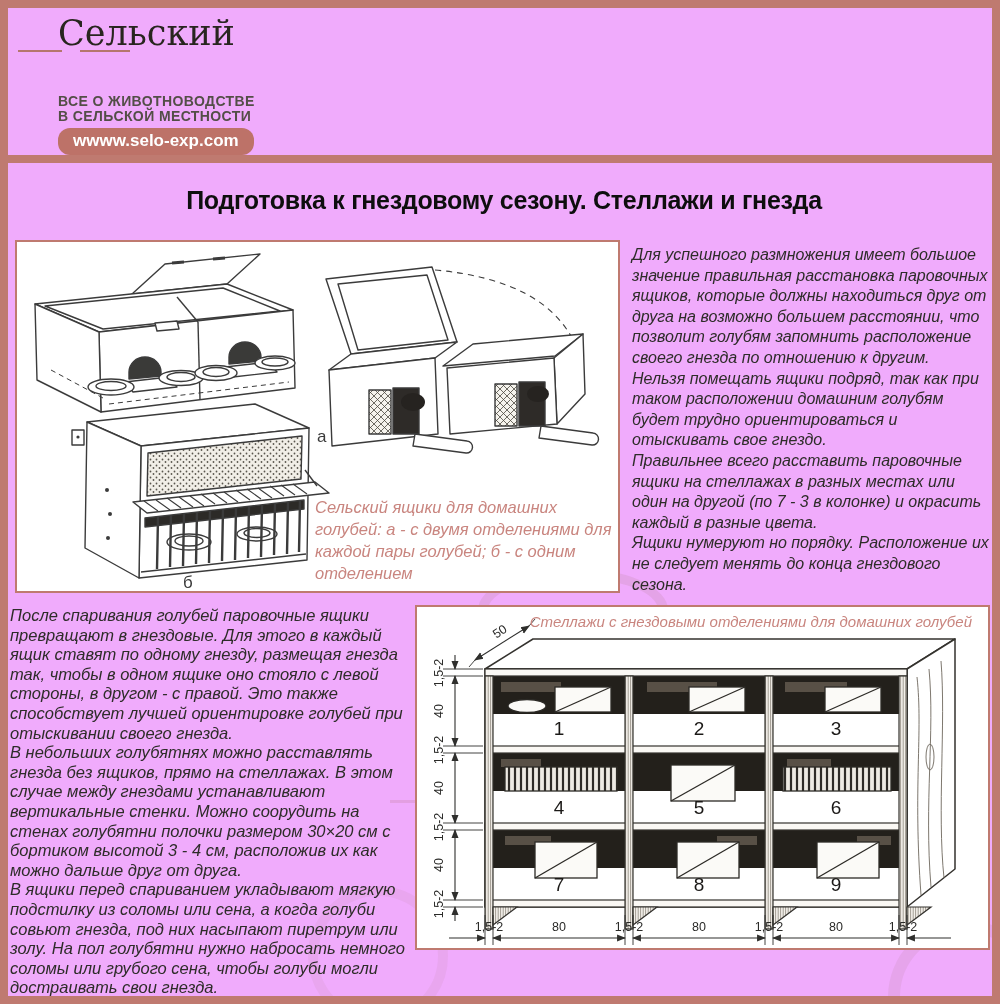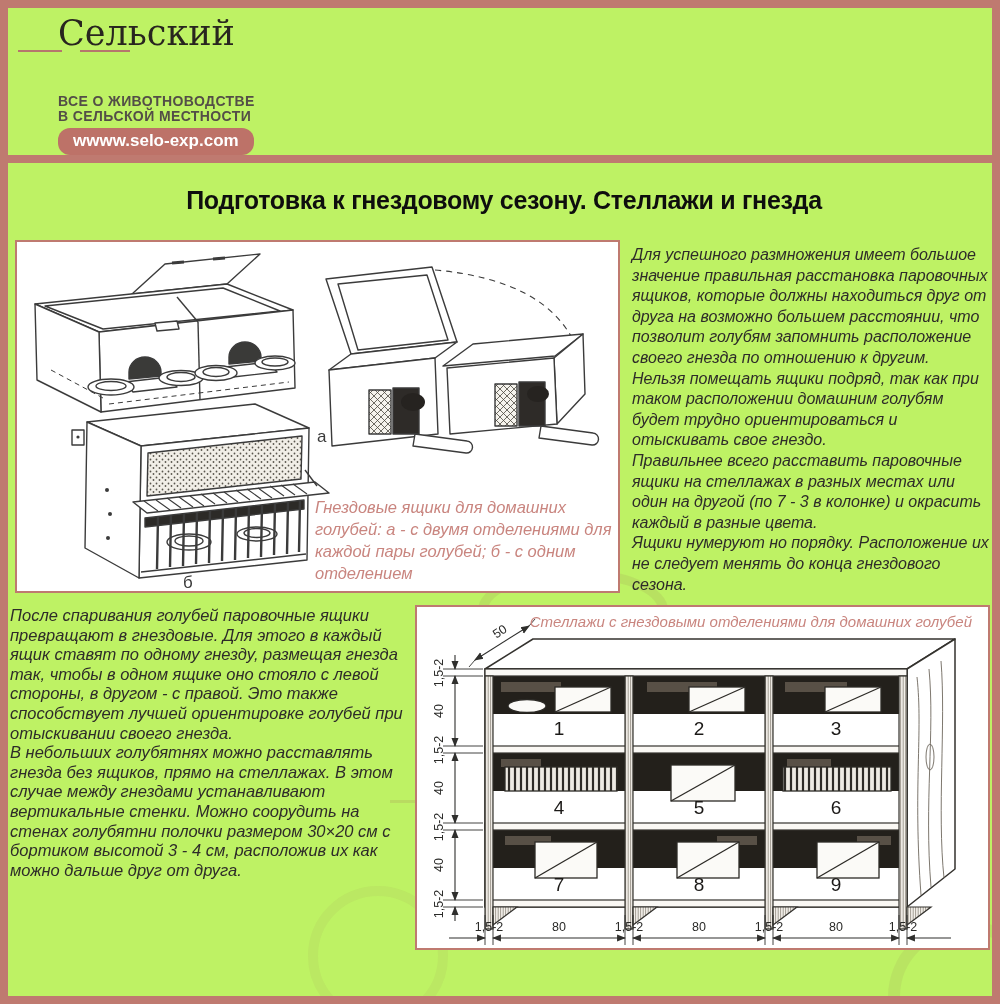--- a/index.html
+++ b/index.html
@@ -1,17 +1,17 @@
 <!DOCTYPE html>
 <html><head>
 <meta charset="utf-8">
 <style>
   html,body{margin:0;padding:0;background:#e9e2d6;}
   .page{position:relative;width:1000px;height:1004px;box-sizing:border-box;
-        border:8px solid #bf7a70;background:#bef264;overflow:hidden;
+        border:8px solid #bf7a70;background:#f0abfc;overflow:hidden;
         font-family:"Liberation Sans",sans-serif;}
   
   .header{position:absolute;left:0;top:0;width:100%;height:147px;}
   .logo{position:absolute;left:10px;top:6px;color:#28251f;}
   .logo-line1{font-family:"DejaVu Serif",serif;font-size:35px;line-height:38px;padding-left:40px;}
   .logo-line2{display:flex;align-items:center;font-family:"DejaVu Serif",serif;
               font-size:35px;line-height:38px;margin-top:-2px;}
   .rule{height:2px;background:#b5766d;display:inline-block;}
   .rule.l{width:44px;margin-right:9px;}
   .rule.r{width:50px;margin-left:9px;}
@@ -156,33 +156,34 @@
         <ellipse cx="172" cy="300" rx="22" ry="8" fill="#fff"></ellipse>
           <ellipse cx="172" cy="299" rx="14" ry="5"></ellipse>
         <ellipse cx="240" cy="292" rx="20" ry="7" fill="#fff"></ellipse>
           <ellipse cx="240" cy="291" rx="13" ry="4.5"></ellipse>
         <path stroke-width="2.4" d="M141,275 L140,327 M154,273 L153,325 M167,272 L166,324 M180,270 L179,322 M193,269 L192,321 M206,267 L205,319 M219,266 L218,318 M232,264 L231,316 M245,263 L244,315 M258,261 L257,313 M271,260 L270,312 M283,258 L282,310"></path>
         <line x1="124" y1="330" x2="289" y2="312"></line>
       </g>
       <text class="figlabel" x="300" y="200">а</text>
       <text class="figlabel" x="166" y="346">б</text>
     </svg>
-    <div class="caption fig1-caption">Гнездовые ящики для домашних голубей: а - с двумя отделениями для каждой пары голубей; б - с одним отделением</div>
+    <div class="caption fig1-caption">Сельский ящики для домашних голубей: а - с двумя отделениями для каждой пары голубей; б - с одним отделением</div>
   </div>
 
   <div class="col col-right">
     <p>Для успешного размножения имеет большое значение правильная расстановка паровочных ящиков, которые должны находиться друг от друга на возможно большем расстоянии, что позволит голубям запомнить расположение своего гнезда по отношению к другим.</p>
     <p>Нельзя помещать ящики подряд, так как при таком расположении домашним голубям будет трудно ориентироваться и отыскивать свое гнездо.</p>
     <p>Правильнее всего расставить паровочные ящики на стеллажах в разных местах или один на другой (по 7 - 3 в колонке) и окрасить каждый в разные цвета.</p>
     <p>Ящики нумеруют но порядку. Расположение их не следует менять до конца гнездового сезона.</p>
   </div>
 
   <div class="col col-left">
     <p>После спаривания голубей паровочные ящики превращают в гнездовые. Для этого в каждый ящик ставят по одному гнезду, размещая гнезда так, чтобы в одном ящике оно стояло с левой стороны, в другом - с правой. Это также способствует лучшей ориентировке голубей при отыскивании своего гнезда.</p>
     <p>В небольших голубятнях можно расставлять гнезда без ящиков, прямо на стеллажах. В этом случае между гнездами устанавливают вертикальные стенки. Можно соорудить на стенах голубятни полочки размером 30×20 см с бортиком высотой 3 - 4 см, расположив их как можно дальше друг от друга.</p>
+    <p>В ящики перед спариванием укладывают мягкую подстилку из соломы или сена, а когда голуби совьют гнезда, под них насыпают пиретрум или золу. На пол голубятни нужно набросать немного соломы или грубого сена, чтобы голуби могли достраивать свои гнезда.</p>
   </div>
 
   <div class="fig fig2">
     <svg viewBox="0 0 571 341" width="571" height="341">
       <defs>
         <pattern id="woodv" width="5" height="9" patternUnits="userSpaceOnUse">
           <rect width="5" height="9" fill="#f3f0ea"></rect>
           <path d="M1.2,0 V9 M3.6,0 V9" stroke="#7d776c" stroke-width="0.7"></path>
         </pattern>
         <pattern id="grill" width="6" height="10" patternUnits="userSpaceOnUse">

